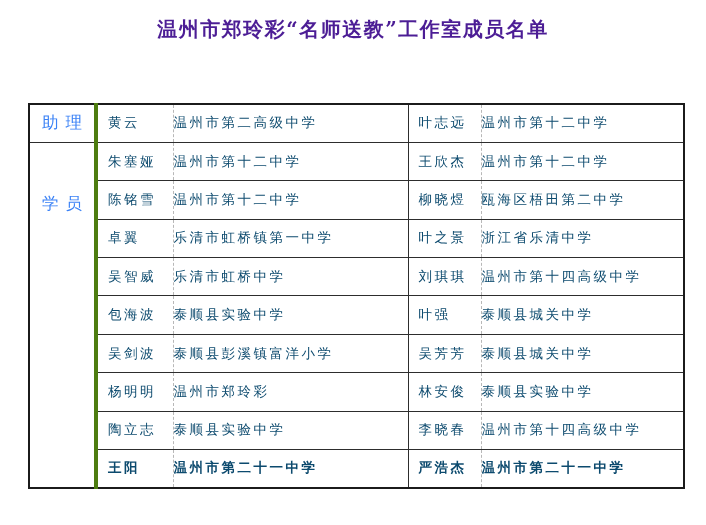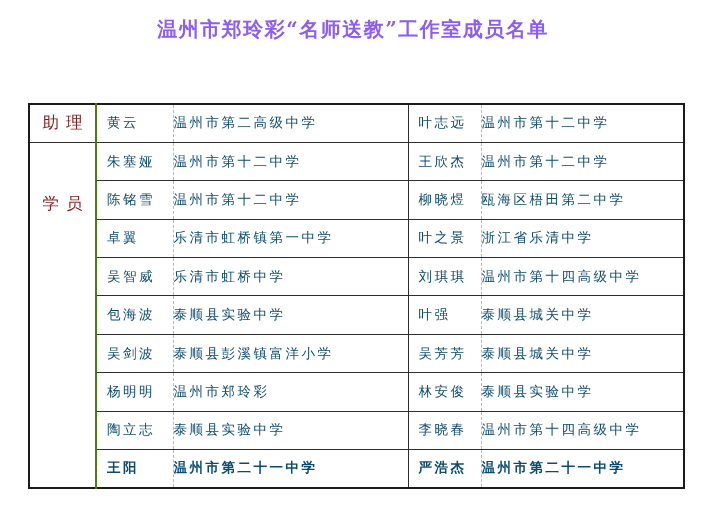--- a/index.html
+++ b/index.html
@@ -18,21 +18,21 @@
     background: #ffffff;
   }
   .doc-title {
     position: absolute;
     top: 16px;
     left: 0;
     width: 706px;
     text-align: center;
     font-size: 20px;
     font-weight: bold;
-    color: #8b5cf6;
+    color: #4c1d95;
     letter-spacing: 1.5px;
   }
   table.members {
     position: absolute;
     left: 28px;
     top: 103px;
     width: 655px;
     border-collapse: collapse;
     table-layout: fixed;
     border: 2px solid #1b1b1b;
@@ -50,25 +50,25 @@
     color: #0c4a6e;
     letter-spacing: 2.5px;
     white-space: nowrap;
     overflow: hidden;
     border-bottom: 1px solid #2d2d2d;
     padding: 0;
   }
   tr:last-child td { border-bottom: none; font-weight: bold; }
 
   td.role {
-    border-right: 2px solid #4d7c0f;
+    border-right: 4px solid #4d7c0f;
     text-align: center;
     vertical-align: middle;
     font-size: 16.5px;
-    color: #7f1d1d;
+    color: #3b82f6;
     letter-spacing: 7px;
     padding-left: 7px; 
   }
   td.role.merged {
     vertical-align: top;
     padding-top: 50px;
     border-bottom: none;
   }
   td.name {
     padding-left: 10px;

